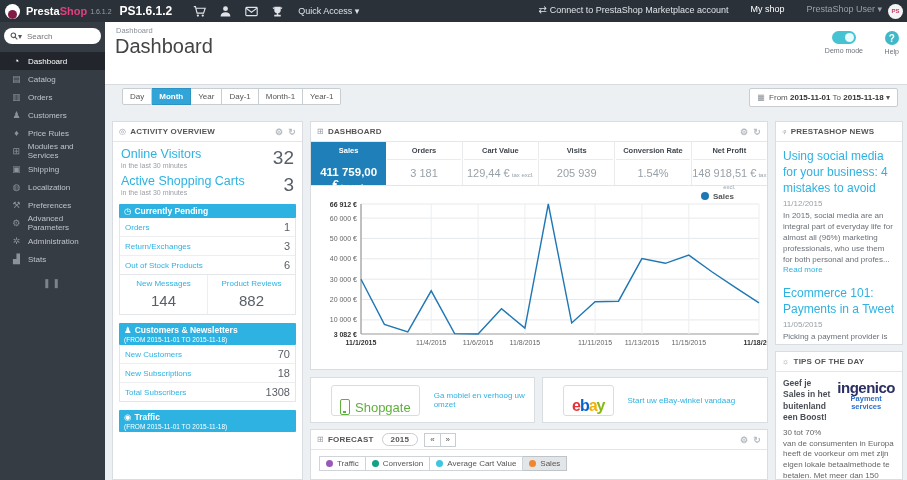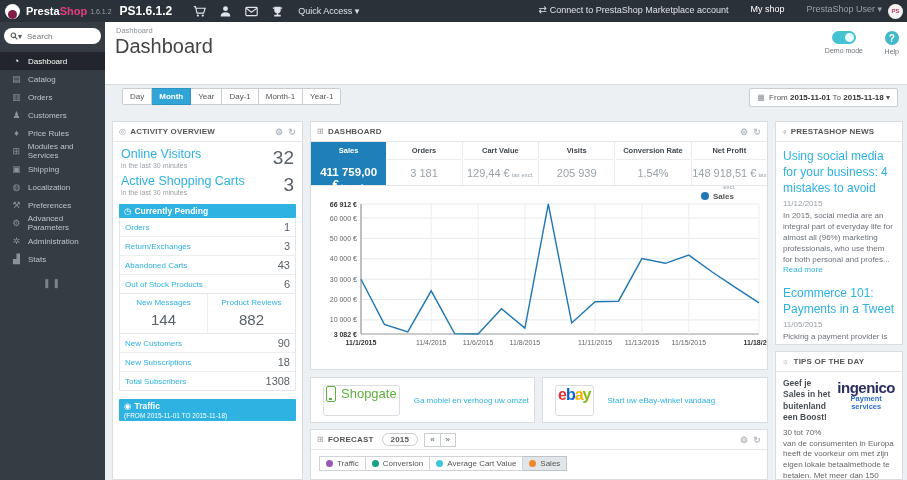--- a/index.html
+++ b/index.html
@@ -94,21 +94,21 @@
   .m-value{font-size:11px;color:#98a1a8;margin-top:7px}
   .m-suf{font-size:6px;margin-left:2px}
   .metric.sel{background:#1f7fb8;border-right:0}
   .metric.sel .m-label{color:#fff;border-bottom:0}
   .metric.sel .m-value{color:#fff;font-weight:bold;font-size:11.5px}
   #sales-chart{position:absolute;left:4px;top:66px}
   
   .modbox{position:absolute;background:#fff;border:1px solid #d9dde1;box-sizing:border-box;display:flex;align-items:center}
   .mb-shopgate{left:310px;top:377px;width:225px;height:46px}
   .mb-ebay{left:542px;top:377px;width:226px;height:46px}
-  .logobox{border:1px solid #d9dde1;border-radius:3px;height:29px;display:flex;align-items:flex-start;padding:0 2px;margin-left:12px;background:#fff}
+  .logobox{border:1px solid #d9dde1;border-radius:3px;height:29px;display:flex;align-items:flex-end;padding:0 8px;margin-left:20px;background:#fff}
   .sg-phone{color:#5faf3c;border:1.5px solid #5faf3c;border-radius:2px;width:8px;height:14px;margin-right:5px;position:relative}
   .sg-phone::after{content:"";position:absolute;left:2px;bottom:1px;width:3px;height:1.5px;background:#5faf3c}
   .sg-name{color:#5c6268;font-size:13px;color:#5faf3c}
   .ebay-name{font-size:16px;font-weight:bold;letter-spacing:-1px}
   .modlink{color:#2eb2e2;font-size:8px;margin-left:14px;cursor:pointer}
   
   .yearpill{border:1px solid #c8cdd2;border-radius:9px;padding:1px 8px;font-size:8px;font-weight:bold;color:#555;margin-left:8px;background:#fff;cursor:pointer}
   .navbtns{display:flex;margin-left:6px}
   .navbtn{border:1px solid #c8cdd2;background:#fff;font-size:8px;color:#555;padding:0 5px;height:14px;cursor:pointer;font-family:inherit}
   .navbtn+.navbtn{border-left:0}
@@ -277,42 +277,39 @@
   <div class="tbl">
     <div class="trow">
         <span class="tl">Orders</span>
         <span class="tv">1</span>
       </div>
     <div class="trow">
         <span class="tl">Return/Exchanges</span>
         <span class="tv">3</span>
       </div>
     <div class="trow">
-        <span class="tl">Abandoned Carts</span>
-        <span class="tv">43</span>
-      </div>
-    <div class="trow">
         <span class="tl">Out of Stock Products</span>
         <span class="tv">6</span>
       </div>
   </div>
   <div class="ncells">
     <div class="ncell">
         <div class="nl">New Messages</div>
         <div class="nv">144</div>
       </div>
     <div class="ncell">
         <div class="nl">Product Reviews</div>
         <div class="nv">882</div>
       </div>
   </div>
+  <div class="cyanbar"><span class="bico">♟</span><span>Customers &amp; Newsletters</span><span class="sub">(FROM 2015-11-01 TO 2015-11-18)</span></div>
   <div class="tbl">
     <div class="trow">
         <span class="tl">New Customers</span>
-        <span class="tv">90</span>
+        <span class="tv">70</span>
       </div>
     <div class="trow">
         <span class="tl">New Subscriptions</span>
         <span class="tv">18</span>
       </div>
     <div class="trow">
         <span class="tl">Total Subscribers</span>
         <span class="tv">1308</span>
       </div>
   </div>

